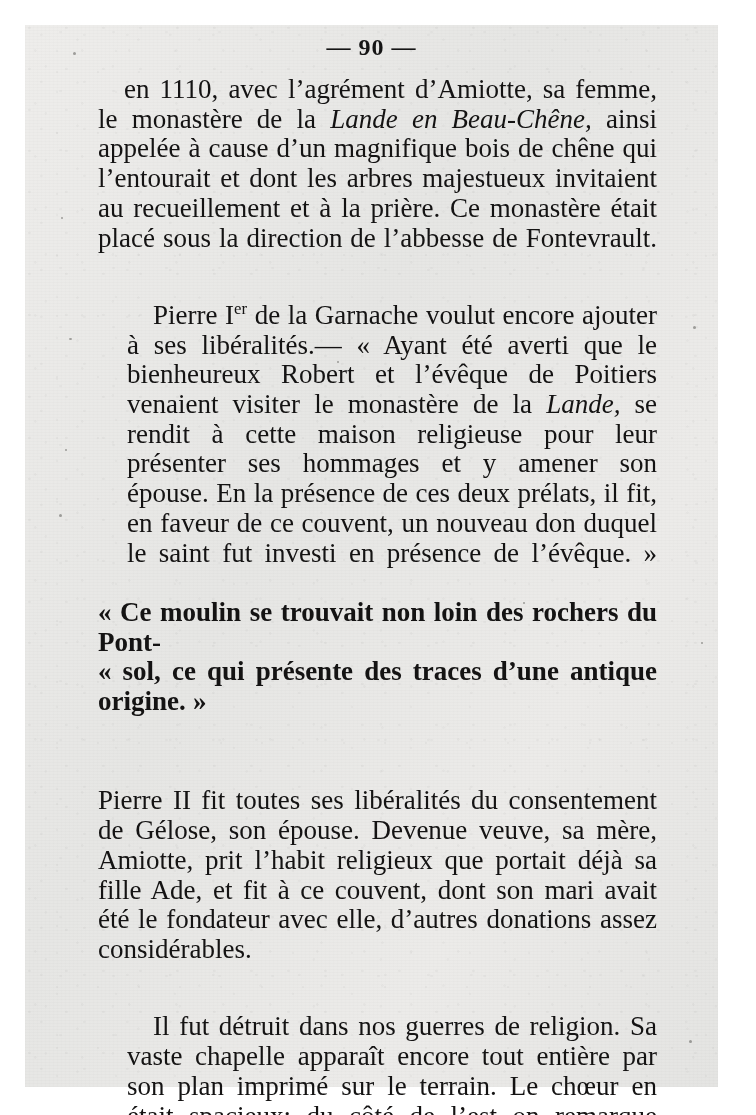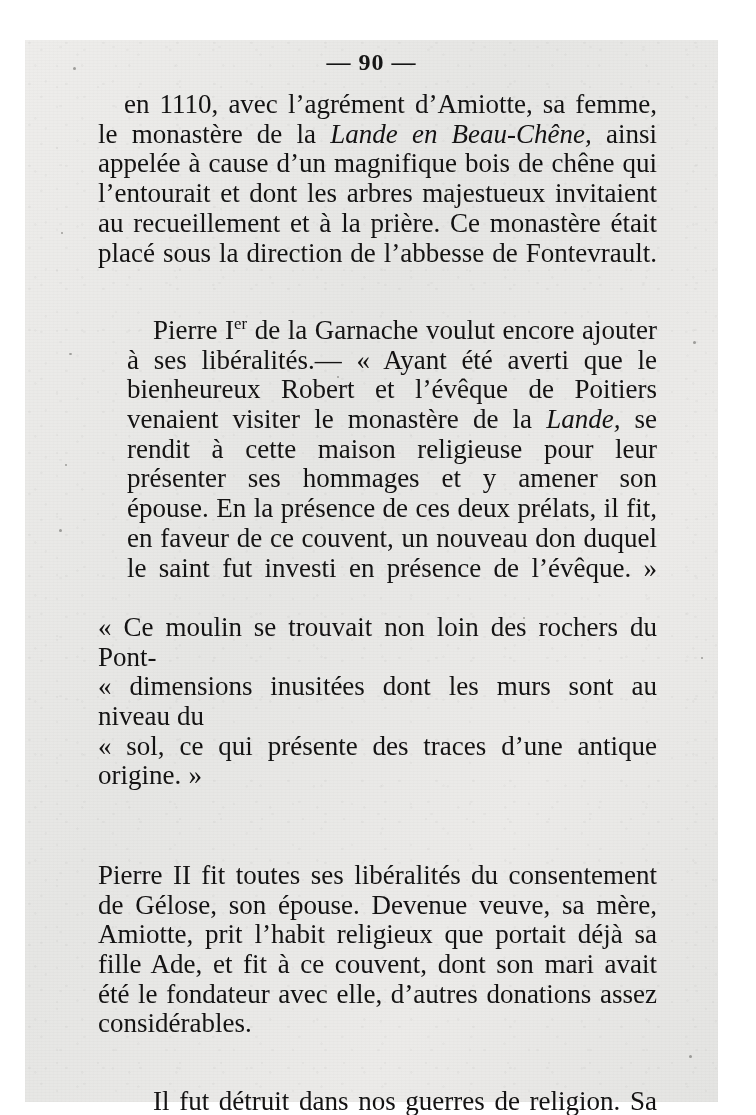--- a/index.html
+++ b/index.html
@@ -12,21 +12,21 @@
     width: 756px;
     height: 1115px;
     overflow: hidden;
     font-family: "Liberation Serif", serif;
   }
 
   
   #scan-sheet {
     position: absolute;
     left: 25px;
-    top: 40px;
+    top: 25px;
     width: 693px;
     height: 1062px;
     background-color: #e9e9e7;
     background-image:
       radial-gradient(circle at 12% 7%,  rgba(0,0,0,0.035) 0 1px, transparent 1.5px),
       radial-gradient(circle at 38% 21%, rgba(0,0,0,0.030) 0 1px, transparent 1.5px),
       radial-gradient(circle at 67% 12%, rgba(0,0,0,0.032) 0 1px, transparent 1.5px),
       radial-gradient(circle at 86% 34%, rgba(0,0,0,0.028) 0 1px, transparent 1.5px),
       radial-gradient(circle at 22% 48%, rgba(0,0,0,0.030) 0 1px, transparent 1.5px),
       radial-gradient(circle at 54% 63%, rgba(0,0,0,0.026) 0 1px, transparent 1.5px),
@@ -96,20 +96,21 @@
   }
 
   
   .quote-lines {
     margin: 0;
     text-indent: 0;
   }
   .quote-lines .qline {
     display: block;
     text-indent: 0;
+    font-weight: bold;
   }
 
   .kw-italic {
     font-style: italic;
   }
 
   sup.ordinal {
     font-size: 0.62em;
     vertical-align: super;
     line-height: 0;
@@ -145,21 +146,20 @@
 
   <div id="text-column">
 
     <p class="para" id="p1">en 1110, avec l’agrément d’Amiotte, sa femme, le monastère de la <span class="kw-italic">Lande en Beau-Chêne,</span> ainsi appelée à cause d’un magnifique bois de chêne qui l’entourait et dont les arbres majestueux invitaient au recueillement et à la prière. Ce monastère était placé sous la direction de l’abbesse de Fontevrault.</p>
 
     <p class="para spaced" id="p2">Pierre I<sup class="ordinal">er</sup> de la Garnache voulut encore ajouter à ses libéralités.— « Ayant été averti que le bienheureux Robert et l’évêque de Poitiers venaient visiter le monastère de la <span class="kw-italic">Lande,</span> se rendit à cette maison religieuse pour leur présenter ses hommages et y amener son épouse. En la présence de ces deux prélats, il fit, en faveur de ce couvent, un nouveau don duquel le saint fut investi en présence de l’évêque. »</p>
 
 
     <p class="para quote-lines" id="pq">
         <span class="qline">« Ce moulin se trouvait non loin des rochers du Pont-</span>
-        <span class="qline">« dimensions inusitées dont les murs sont au niveau du</span>
         <span class="qline">« sol, ce qui présente des traces d’une antique origine. »</span>
       </p>
 
     <p class="para" id="p4" style="text-indent: 0px; margin-top: 40px;">Pierre II fit toutes ses libéralités du consentement de Gélose, son épouse. Devenue veuve, sa mère, Amiotte, prit l’habit religieux que portait déjà sa fille Ade, et fit à ce couvent, dont son mari avait été le fondateur avec elle, d’autres donations assez considérables.</p>
 
     <p class="para spaced" id="p5">Il fut détruit dans nos guerres de religion. Sa vaste chapelle apparaît encore tout entière par son plan imprimé sur le terrain. Le chœur en était spacieux; du côté de l’est on remarque l’emplacement d’un autel et d’une porte conduisant au monastère converti actuellement en jardin où la charrue exhume encore quelquefois du sol des carreaux, des briques et des ardoises, et mettant à nu</p>
 
   </div>
 </div>
 

